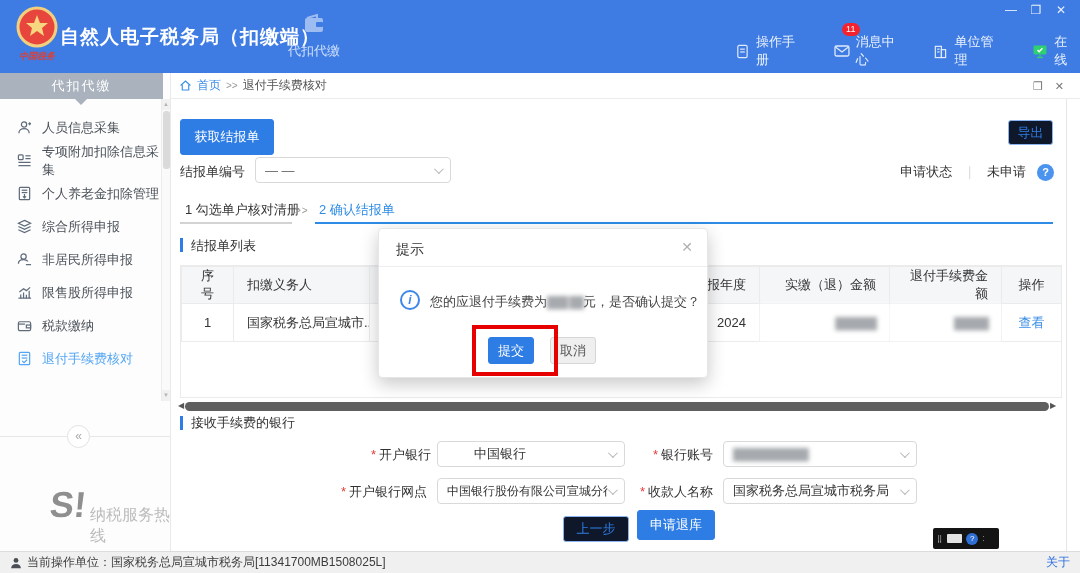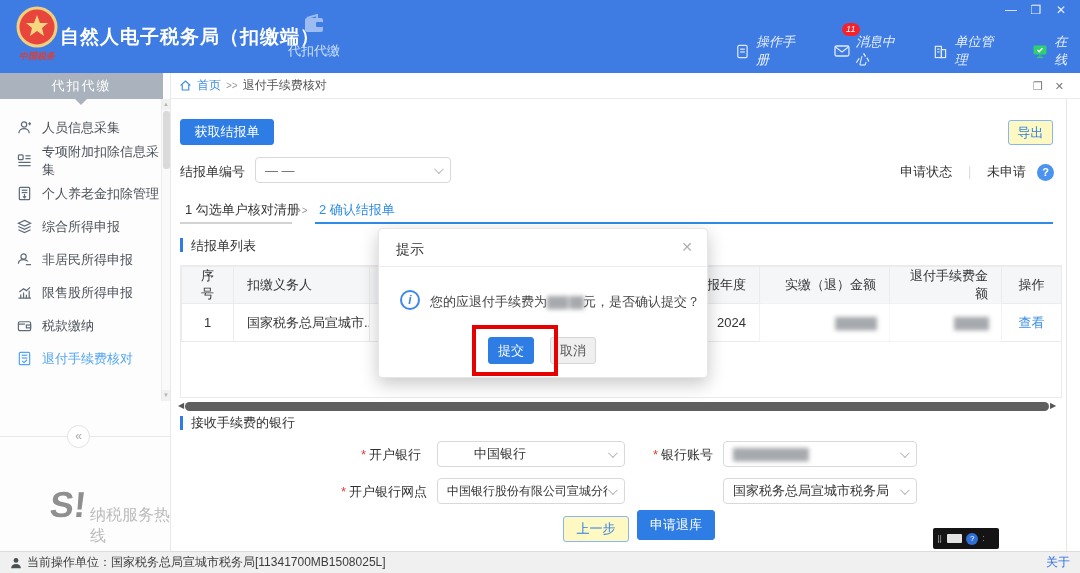--- a/index.html
+++ b/index.html
@@ -9,21 +9,21 @@
   
   .titlebar { position:absolute; left:0; top:0; width:1080px; height:73px; background:#3e7ce3; }
   .win-controls { position:absolute; left:1003px; top:3px; display:flex; gap:9px; color:#e9effc; font-size:12px; }
   .win-controls span { width:16px; text-align:center; cursor:default; }
   .logo { position:absolute; left:10px; top:6px; width:54px; text-align:center; }
   .logo-sub { font-size:9px; color:#d8413a; font-style:italic; font-weight:bold; margin-top:-2px; }
   .app-title { position:absolute; left:60px; top:24px; color:#ffffff; font-size:19px; font-weight:bold; letter-spacing:1px; }
   .nav-tab { position:absolute; left:284px; top:14px; width:60px; text-align:center; cursor:pointer; }
   .nav-tab .tab-label { display:block; margin-top:4px; color:#cfe0fa; font-size:13px; }
   .header-actions { position:absolute; left:735px; top:33px; display:flex; align-items:center; gap:26px; }
-  .h-action { position:relative; display:flex; align-items:center; gap:6px; color:#eaf1fd; font-size:13px; cursor:pointer;font-style:italic; }
+  .h-action { position:relative; display:flex; align-items:center; gap:6px; color:#eaf1fd; font-size:13px; cursor:pointer; }
   .badge { position:absolute; top:-10px; left:8px; background:#f5222d; color:#fff; font-size:9px; line-height:13px; min-width:18px; text-align:center; border-radius:8px; padding:0 2px; }
 
   
   .sidebar { position:absolute; left:0; top:73px; width:171px; height:478px; background:#fdfdfd; border-right:1px solid #e9e9e9; }
   .side-cap { position:relative; width:163px; height:26px; background:#a9b2bd; color:#fff; font-size:13px; text-align:center; line-height:26px; letter-spacing:2px; }
   .side-cap .tri { position:absolute; left:74px; bottom:-6px; width:0; height:0; border-left:7px solid transparent; border-right:7px solid transparent; border-top:7px solid #a9b2bd; }
   .menu { position:absolute; left:0; top:38px; width:160px; }
   .menu-item { display:flex; align-items:center; gap:10px; height:33px; padding-left:17px; font-size:13px; color:#4a5058; cursor:pointer; }
   .menu-item.active { color:#53a6f5; }
   .menu-item svg { flex:0 0 auto; }
@@ -42,23 +42,23 @@
   .main { position:absolute; left:171px; top:73px; width:909px; height:478px; background:#fff; }
   .breadcrumb { position:relative; height:26px; border-bottom:1px solid #ececec; font-size:12px; display:flex; align-items:center; padding-left:8px; gap:5px; }
   .crumb-home { color:#3a8ee6; cursor:pointer; }
   .crumb-sep { color:#999; font-size:10px; }
   .crumb-cur { color:#555; }
   .panel-ctrls { position:absolute; right:16px; top:0; height:26px; display:flex; gap:12px; align-items:center; color:#777; font-size:11px; }
   .panel-ctrls span { cursor:pointer; }
 
   .btn { display:inline-flex; align-items:center; justify-content:center; font-size:13px; border-radius:3px; cursor:pointer; }
   .btn-primary { background:#2e7de4; border:1px solid #2e7de4; color:#fff; }
-  .btn-outline { background:#fef9c3; border:1px solid #8ab5f0; color:#2e7de4; }
-
-  .fetch-btn { position:absolute; left:9px; top:46px; width:94px; height:26px; }
+  .btn-outline { background:#0f172a; border:1px solid #8ab5f0; color:#2e7de4; }
+
+  .fetch-btn { position:absolute; left:9px; top:46px; width:94px; height:36px; }
   .export-btn { position:absolute; left:837px; top:47px; width:45px; height:25px; }
 
   .bill-label { position:absolute; left:9px; top:90px; font-size:13px; color:#333; }
   .select { position:absolute; height:26px; border:1px solid #d9d9d9; border-radius:4px; background:#fff; display:flex; align-items:center; justify-content:space-between; padding:0 9px; font-size:13px; color:#333; cursor:pointer; }
   .chev { width:7px; height:7px; border-right:1.4px solid #b6b6b6; border-bottom:1.4px solid #b6b6b6; transform:rotate(45deg) translateY(-2px); flex:0 0 auto; }
   .bill-select { left:84px; top:84px; width:196px; color:#666; }
 
   .status-row { position:absolute; right:26px; top:90px; display:flex; align-items:center; gap:11px; font-size:13px; color:#333; }
   .help-circle { width:17px; height:17px; border-radius:50%; background:#4a93ee; color:#fff; font-size:11px; font-weight:bold; text-align:center; line-height:17px; cursor:pointer; }
 
@@ -357,38 +357,39 @@
 
     <div class="hscroll">
       <span class="harr">◀</span>
       <div class="hthumb"></div>
       <span class="harr">▶</span>
     </div>
 
     <div class="sec-bar bank-title-bar"></div>
     <div class="sec-title bank-title">接收手续费的银行</div>
 
-    <div class="f-label" style="left:103px; top:373px; width:147px;"><span class="req">*</span><span>开户银行</span></div>
+    <div class="f-label" style="left:113px; top:373px; width:147px;"><span class="req">*</span><span>开户银行</span></div>
     <div class="select" style="left:266px; top:368px; width:188px;padding-left:36px;">
       <span>中国银行</span>
       <span class="chev"></span>
     </div>
 
     <div class="f-label" style="left:400px; top:373px; width:142px;"><span class="req">*</span><span>银行账号</span></div>
     <div class="select" style="left:552px; top:368px; width:194px;">
       <span class="masked">███████████</span>
       <span class="chev"></span>
     </div>
 
     <div class="f-label" style="left:109px; top:410px; width:147px;"><span class="req">*</span><span>开户银行网点</span></div>
     <div class="select" style="left:266px; top:405px; width:188px; font-size:12px;">
       <span style="white-space:nowrap; overflow:hidden;">中国银行股份有限公司宣城分行</span>
       <span class="chev"></span>
     </div>
 
+    <div class="f-label" style="left:400px; top:410px; width:142px;"><span class="req">*</span><span>收款人名称</span></div>
     <div class="select" style="left:552px; top:405px; width:194px;">
       <span style="white-space:nowrap; overflow:hidden;">国家税务总局宣城市税务局</span>
       <span class="chev"></span>
     </div>
 
     <button class="btn btn-outline prev-btn">上一步</button>
     <button class="btn btn-primary apply-btn">申请退库</button>
 
     <div class="ime">
       <span class="dots">⣿</span>

